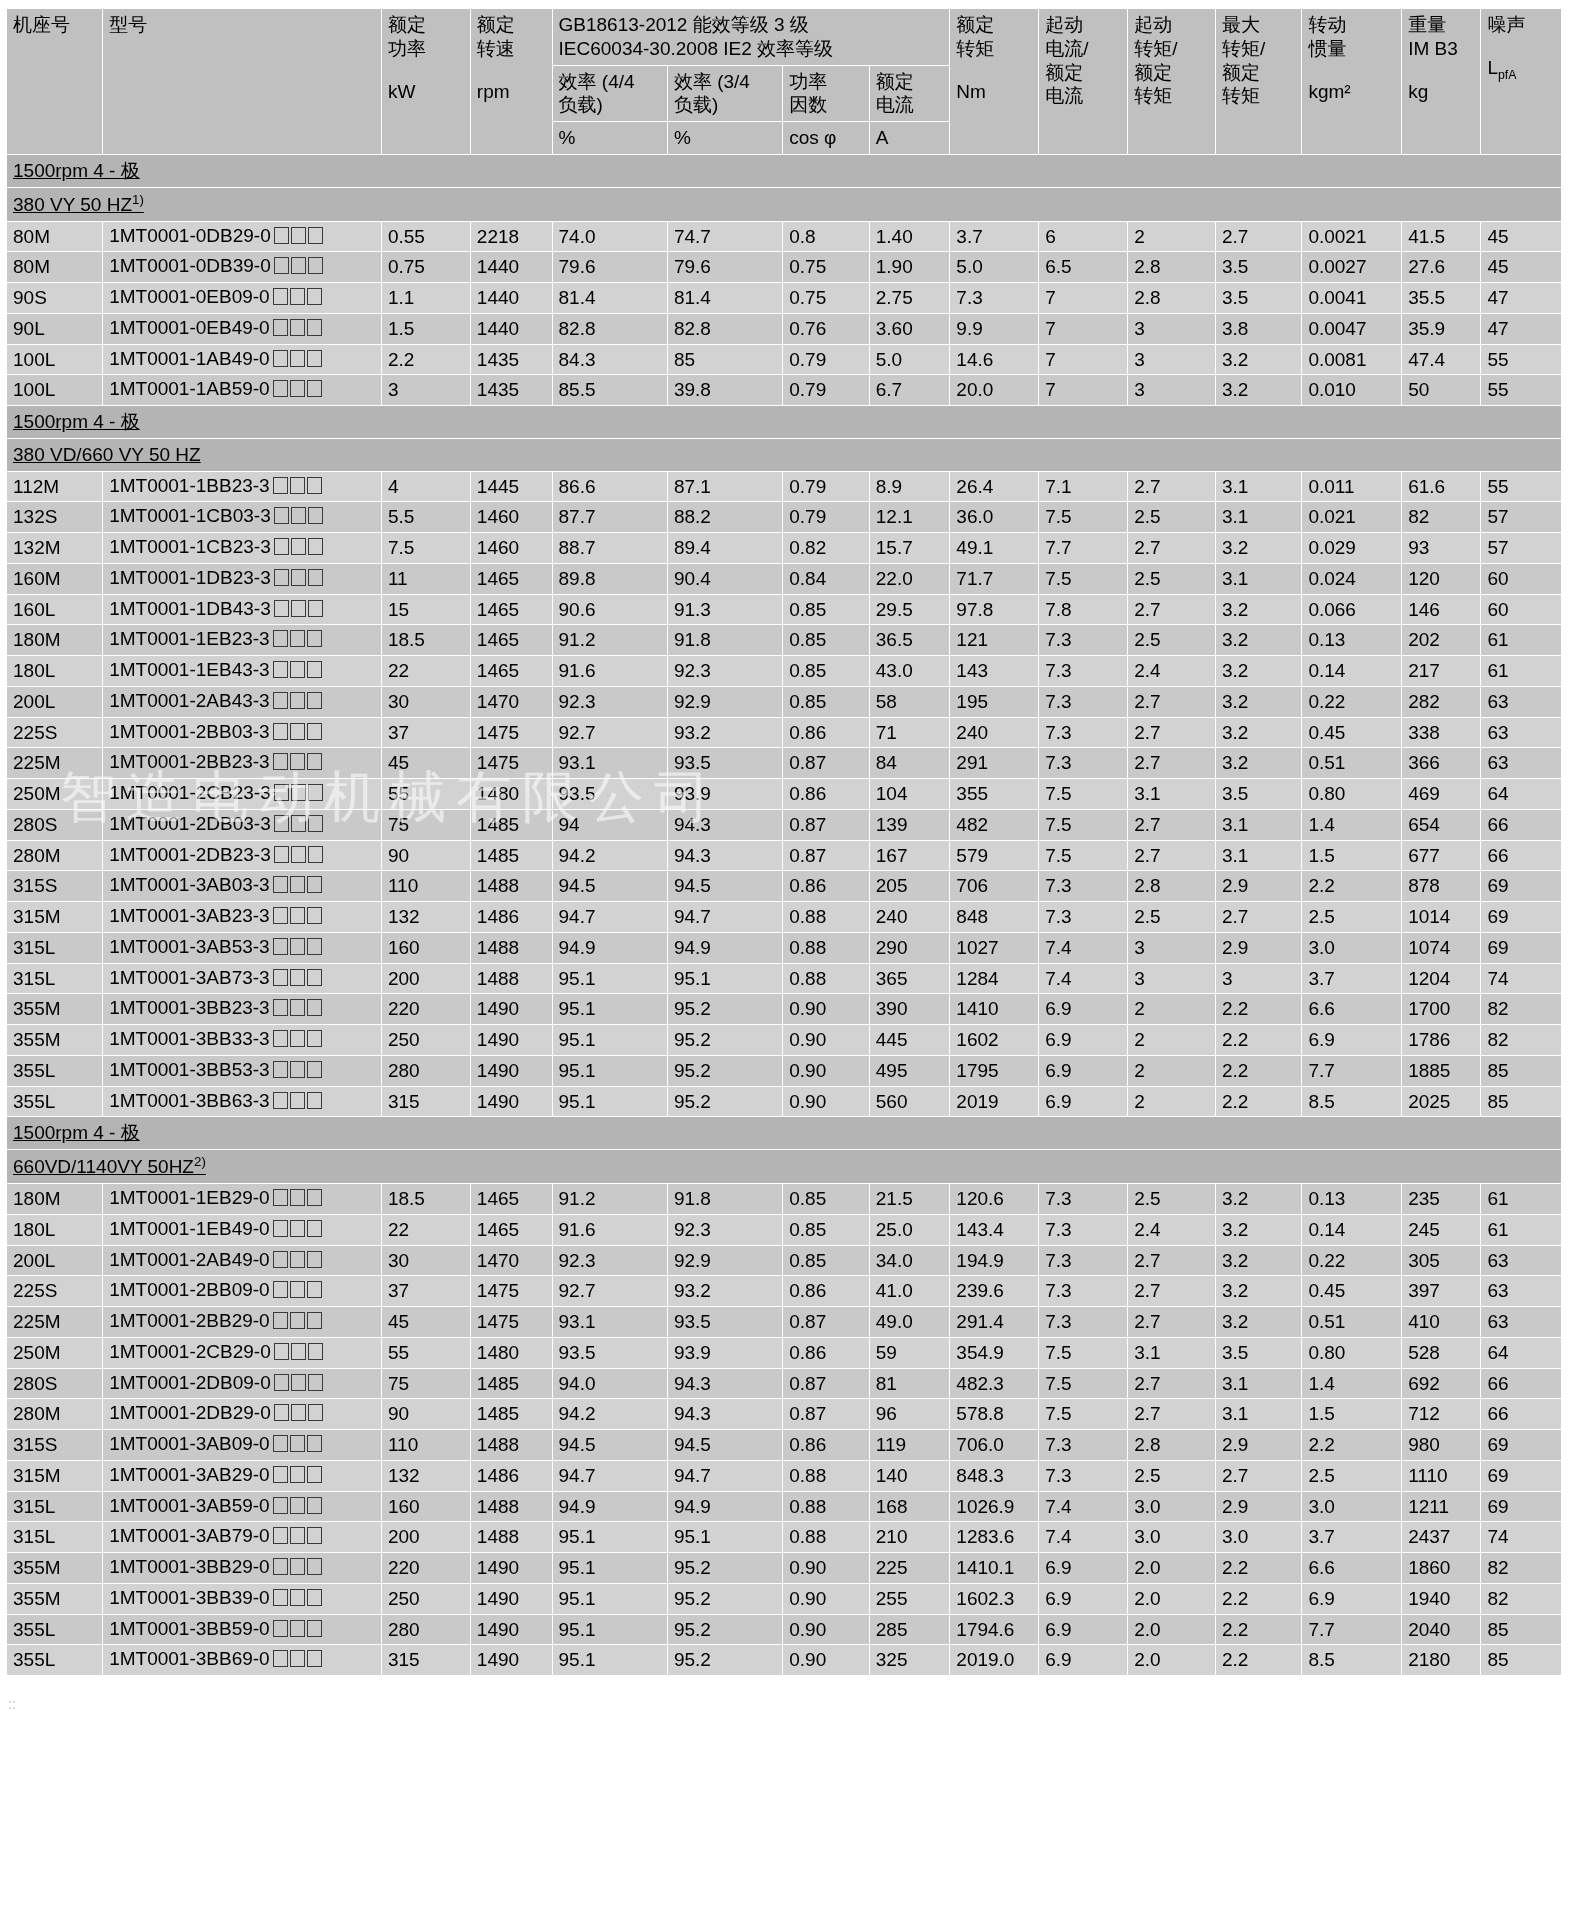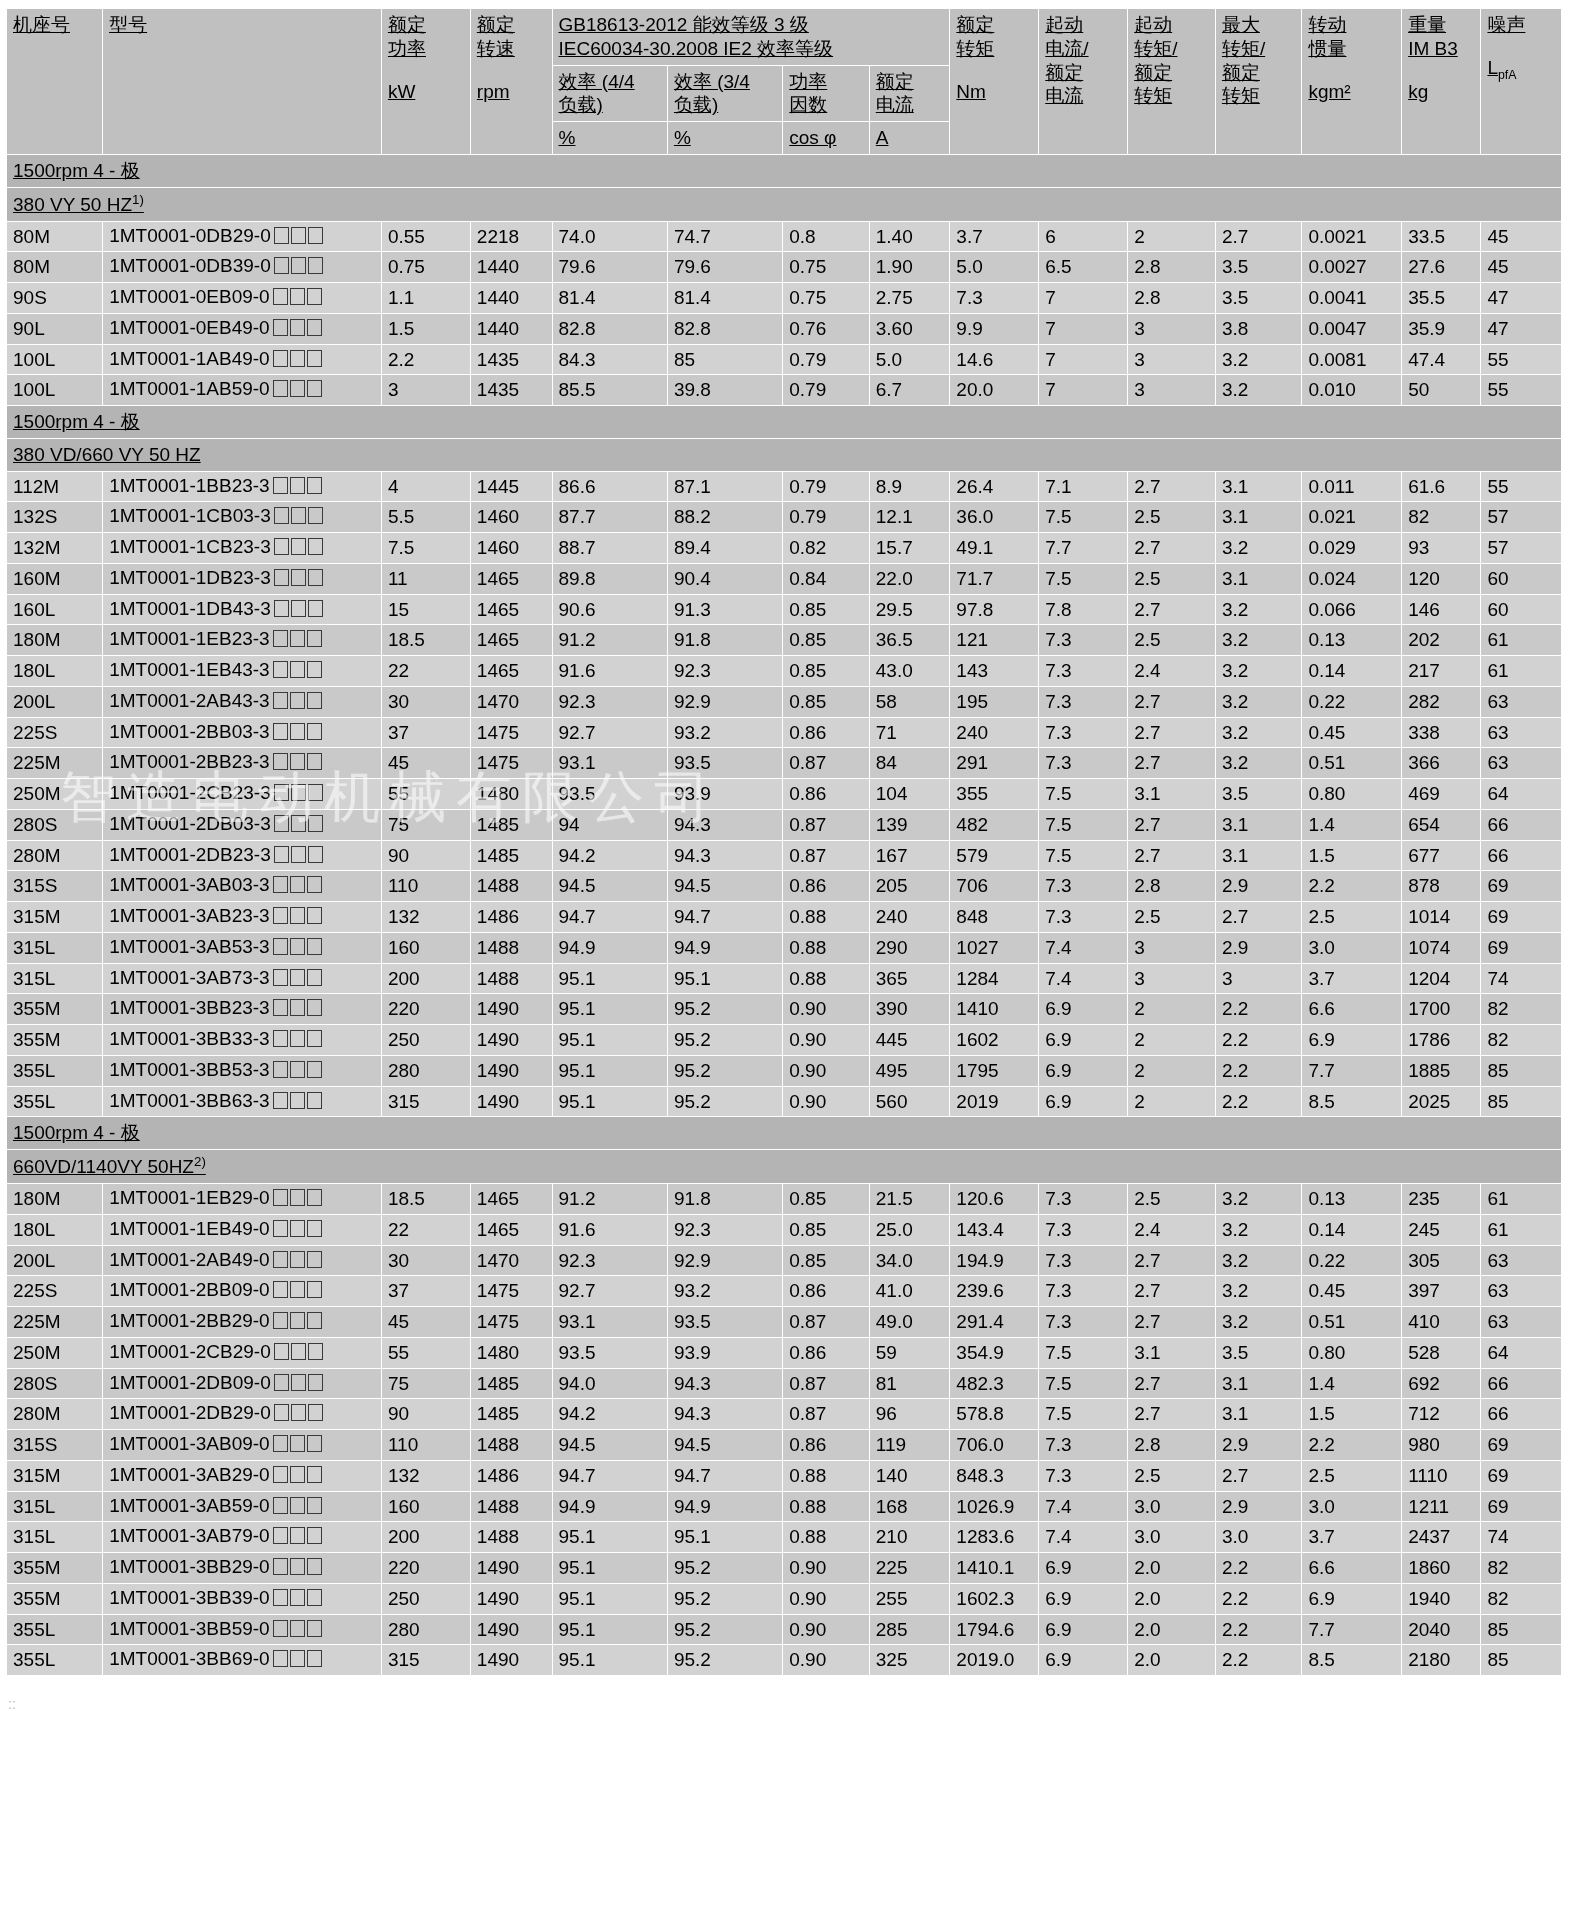--- a/index.html
+++ b/index.html
@@ -34,21 +34,20 @@
     text-align: left;
     line-height: 1.25;
     background: #c8c8c8;
     overflow: hidden;
   }
   table.spec th {
     vertical-align: top;
   }
   .hdr-cell {
     background: #c0c0c0 !important;
-    text-decoration: underline;
   }
   tr.datarow td {
     background: #d2d2d2;
     vertical-align: middle;
     height: 25px;
     padding-top: 2px;
     padding-bottom: 2px;
   }
   tr.datarow.alt td {
     background: #c9c9c9;
@@ -244,21 +243,21 @@
           <td>2218</td>
           <td>74.0</td>
           <td>74.7</td>
           <td>0.8</td>
           <td>1.40</td>
           <td>3.7</td>
           <td>6</td>
           <td>2</td>
           <td>2.7</td>
           <td>0.0021</td>
-          <td>33.5</td>
+          <td>41.5</td>
           <td>45</td>
         </tr>
         <tr class="datarow alt">
           <td>80M</td>
           <td>1MT0001-0DB39-0<span class="boxes"><i></i><i></i><i></i></span></td>
           <td>0.75</td>
           <td>1440</td>
           <td>79.6</td>
           <td>79.6</td>
           <td>0.75</td>

